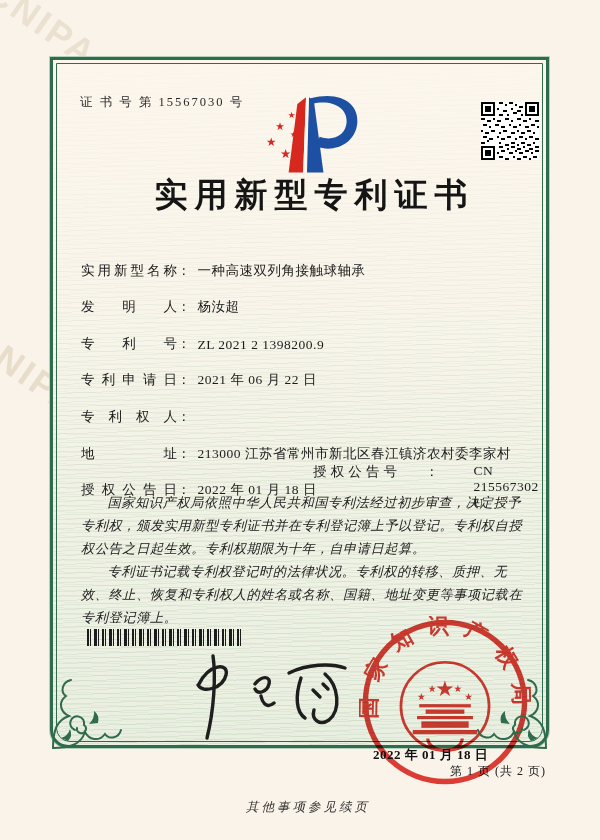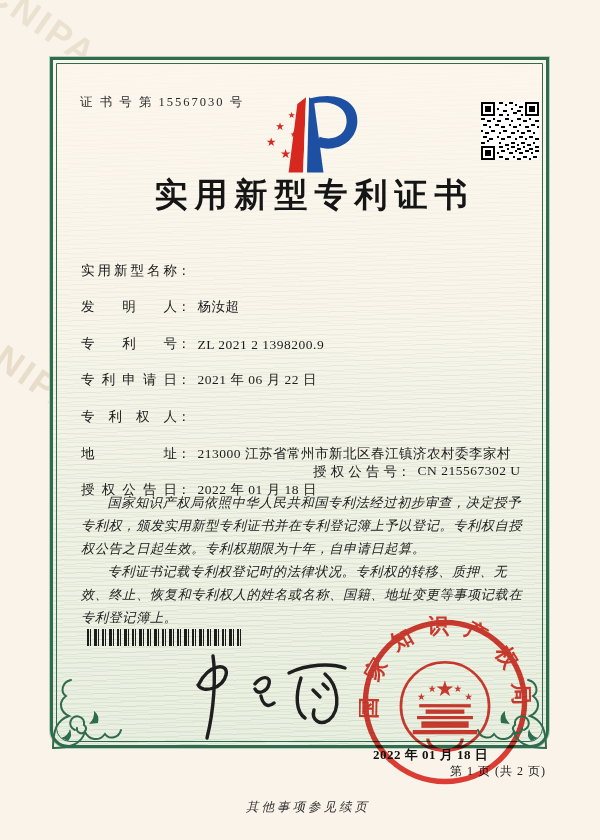--- a/index.html
+++ b/index.html
@@ -37,21 +37,21 @@
   .qr   { position:absolute; left:428px; top:42px; width:58px; height:58px; }
 
   .title { position:absolute; left:0; top:113px; width:100%; text-align:center;
            font-size:33px; font-weight:bold; letter-spacing:7px; color:#151515;padding-left:30px; }
 
   .fields { position:absolute; left:28px; top:183px; right:14px; font-size:13.5px; color:#1c1c1c; }
   .frow { display:flex; align-items:flex-end; height:36.6px; position:relative; }
   .flabel { display:inline-block; width:96px; flex:none; text-align:justify; text-align-last:justify; }
   .fcolon { flex:none; margin-right:7px; }
   .fvalue { letter-spacing:.5px; }
-  .grant2 { position:absolute; left:232px; top:0; display:flex; }
+  .grant2 { position:absolute; left:232px; top:0; display:flex;gap:28px; }
   .grant2 .flabel { width:84px; }
 
   .paras { position:absolute; left:28px; top:431px; right:20px; }
   .paras p { font-size:13.2px; line-height:23px; text-indent:2em; font-style:italic;
              letter-spacing:.6px; color:#222; }
 
   .barcode { position:absolute; left:34px; top:569px; width:156px; height:17px;
              background:repeating-linear-gradient(90deg,
                #1c1c1c 0 2px, rgba(0,0,0,0) 2px 3px,
                #1c1c1c 3px 4px, rgba(0,0,0,0) 4px 7px,
@@ -127,20 +127,21 @@
         <path d="M9 27h2v1h-2zM12 28h2v1h-2zM16 27h1v1h-1zM18 28h2v1h-2zM21 27h2v1h-2zM24 28h1v1h-1zM26 27h2v1h-2z"></path>
       </g>
     </svg>
 
     <div class="title">实用新型专利证书</div>
 
     <div class="fields">
       <div class="frow">
         <span class="flabel">实用新型名称</span>
           <span class="fcolon">：</span>
+        <span class="fvalue">一种高速双列角接触球轴承</span>
       </div>
       <div class="frow">
         <span class="flabel">发明人</span>
           <span class="fcolon">：</span>
         <span class="fvalue">杨汝超</span>
       </div>
       <div class="frow">
         <span class="flabel">专利号</span>
           <span class="fcolon">：</span>
         <span class="fvalue">ZL 2021 2 1398200.9</span>

